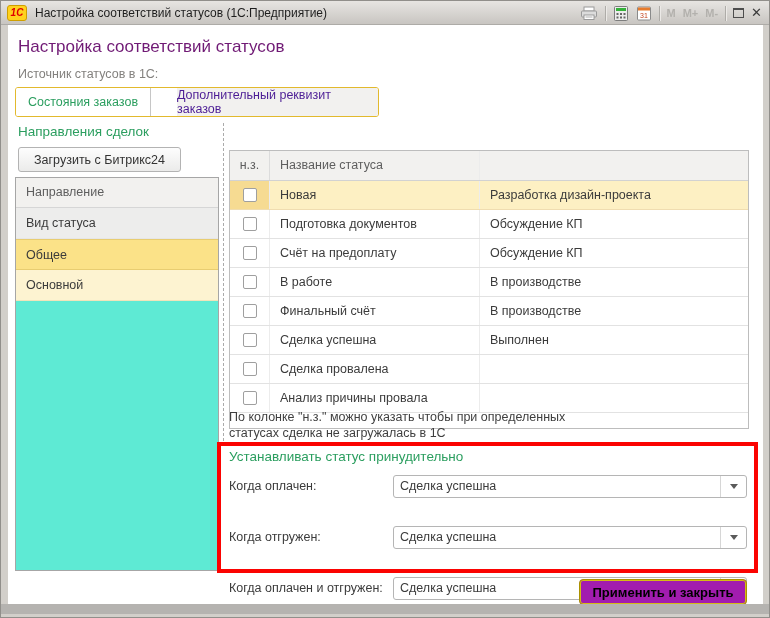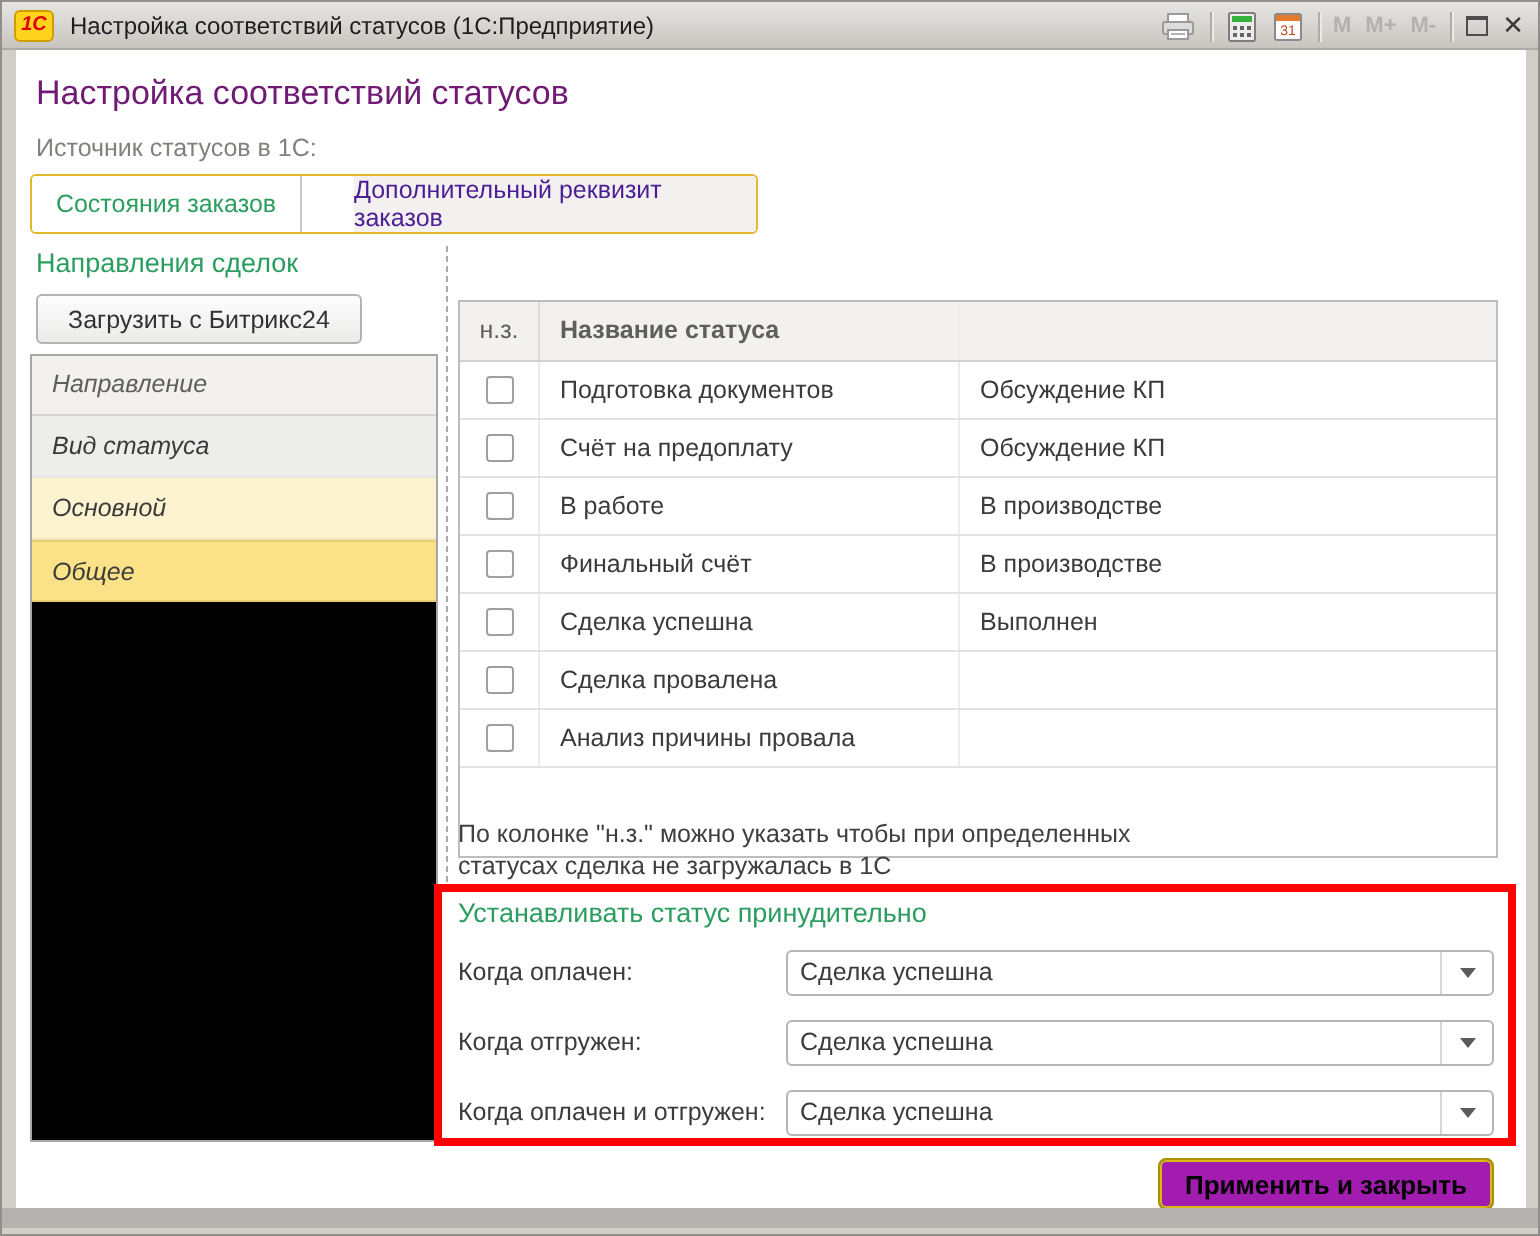--- a/index.html
+++ b/index.html
@@ -31,52 +31,52 @@
   .tab-group{position:absolute;left:7px;top:62px;width:364px;height:30px;border:1px solid #e2b92d;
     border-radius:3px;display:flex;background:#fff;overflow:hidden;gap:26px;}
   .tab{display:flex;align-items:center;justify-content:center;font-size:12.5px;height:100%;}
   .tab.active{flex:0 0 135px;background:#ffffff;color:#2b9e5f;border-right:1px solid #c6c6c6;}
   .tab.inactive{flex:1;background:#f2f1ef;color:#4c1d95;}
   
   .dir-title{position:absolute;left:10px;top:99px;font-size:13.5px;color:#2b9e5f;}
   .load-btn{position:absolute;left:10px;top:122px;width:163px;height:25px;
     background:linear-gradient(#fdfdfd,#ebebea);border:1px solid #b3b3b3;border-radius:3px;
     font-size:12.5px;color:#333;display:flex;align-items:center;justify-content:center;}
-  .dir-list{position:absolute;left:7px;top:152px;width:204px;height:394px;border:1px solid #a6a6a6;background:#000000;font-style:italic;}
+  .dir-list{position:absolute;left:7px;top:152px;width:204px;height:394px;border:1px solid #a6a6a6;background:#5eead4;}
   .dl-header{height:30px;line-height:29px;padding-left:10px;background:#f2f1ef;
     border-bottom:1px solid #d6d6d6;font-size:12.5px;color:#5e5e5e;}
   .dl-row{height:31px;line-height:30px;padding-left:10px;font-size:12.5px;color:#3b3b3b;border-bottom:1px solid #e6e6e6;}
   .dl-row.group{background:#ededec;}
   .dl-row.selected{background:#fbe288;border-top:1px solid #e8cd71;border-bottom:1px solid #e8cd71;}
   .dl-row.normal{background:#fdf3d1;border-bottom:1px solid #f0e4ba;}
   .splitter{position:absolute;left:215px;top:98px;height:448px;width:0;border-left:1px dashed #ababab;}
   
   .status-table{position:absolute;left:221px;top:97px;width:520px;height:279px;border:1px solid #bdbdbd;
     background:#fff;display:flex;flex-direction:column;margin-top:28px;}
   .st-header{display:flex;height:30px;background:#f2f1ef;border-bottom:1px solid #d2d2d2;
     font-size:12.5px;color:#5e5e5e;flex:0 0 auto;}
   .st-header .st-col1{line-height:29px;text-align:center;}
-  .st-header .st-col2,.st-header .st-col3{line-height:29px;padding-left:10px;font-weight:bold;}
+  .st-header .st-col2,.st-header .st-col3{line-height:29px;padding-left:10px;}
   .st-col1{width:40px;border-right:1px solid #dcdcdc;}
   .st-col2{width:210px;border-right:1px solid #ececec;}
   .st-col3{flex:1;}
   .st-body{flex:1;display:flex;flex-direction:column;}
   .st-row{display:flex;height:29px;flex:0 0 auto;border-bottom:1px solid #e2e2e2;font-size:12.5px;color:#3b3b3b;}
   .st-row .st-col1{display:flex;align-items:center;justify-content:center;border-right:1px solid #ececec;}
   .st-row .st-col2,.st-row .st-col3{line-height:28px;padding-left:10px;overflow:hidden;white-space:nowrap;}
   .st-row.selected .st-col1{background:#f6db92;}
   .st-row.selected .st-col2,.st-row.selected .st-col3{background:#fdf0c3;}
   .st-row.selected{border-bottom:1px solid #f0ddb0;}
   .checkbox{width:14px;height:14px;background:#fff;border:1px solid #9f9f9f;border-radius:2px;display:inline-block;}
   .note{position:absolute;left:221px;top:384px;font-size:12.5px;color:#3f3f3f;line-height:16px;}
   
   .force-box{position:absolute;left:209px;top:417px;width:541px;height:131px;border:4px solid #fb0301;background:#fff;}
   .fs-title{position:absolute;left:8px;top:3px;font-size:13.5px;color:#2b9e5f;}
   .fs-rows{position:absolute;left:8px;top:29px;right:5px;}
-  .fs-row{position:relative;height:23px;margin-bottom:12px;}
+  .fs-row{position:relative;height:23px;margin-bottom:28px;}
   .fs-label{font-size:12.5px;color:#3b3b3b;line-height:23px;}
   .fs-field{position:absolute;left:164px;top:0;width:354px;height:23px;border:1px solid #b5b5b5;
     border-radius:3px;background:#fff;}
   .fs-value{position:absolute;left:6px;top:0;right:28px;line-height:21px;font-size:12.5px;color:#3b3b3b;
     overflow:hidden;white-space:nowrap;}
   .fs-arrow{position:absolute;right:0;top:0;bottom:0;width:26px;border-left:1px solid #d6d6d6;
     display:flex;align-items:center;justify-content:center;}
   .fs-arrow::after{content:"";width:0;height:0;border-left:4px solid transparent;
     border-right:4px solid transparent;border-top:5px solid #5a5a5a;}
   
@@ -145,35 +145,42 @@
 
     <div class="dir-title">Направления сделок</div>
     <div class="load-btn">Загрузить с Битрикс24</div>
 
     <div class="dir-list">
       <div class="dl-header">Направление</div>
       <div>
 
           <div class="dl-row group">Вид статуса</div>
 
+          <div class="dl-row selected">Общее</div>
+
           <div class="dl-row normal">Основной</div>
-
-          <div class="dl-row selected">Общее</div>
         </div>
     </div>
 
     <div class="splitter"></div>
 
     <div class="status-table">
       <div class="st-header">
         <div class="st-col1">н.з.</div>
         <div class="st-col2">Название статуса</div>
       </div>
       <div class="st-body">
 
+          <div class="st-row selected">
+            <div class="st-col1">
+              <span class="checkbox"></span>
+            </div>
+            <div class="st-col2">Новая</div>
+            <div class="st-col3">Разработка дизайн-проекта</div>
+          </div>
 
           <div class="st-row">
             <div class="st-col1">
               <span class="checkbox"></span>
             </div>
             <div class="st-col2">Подготовка документов</div>
             <div class="st-col3">Обсуждение КП</div>
           </div>
 
           <div class="st-row">

